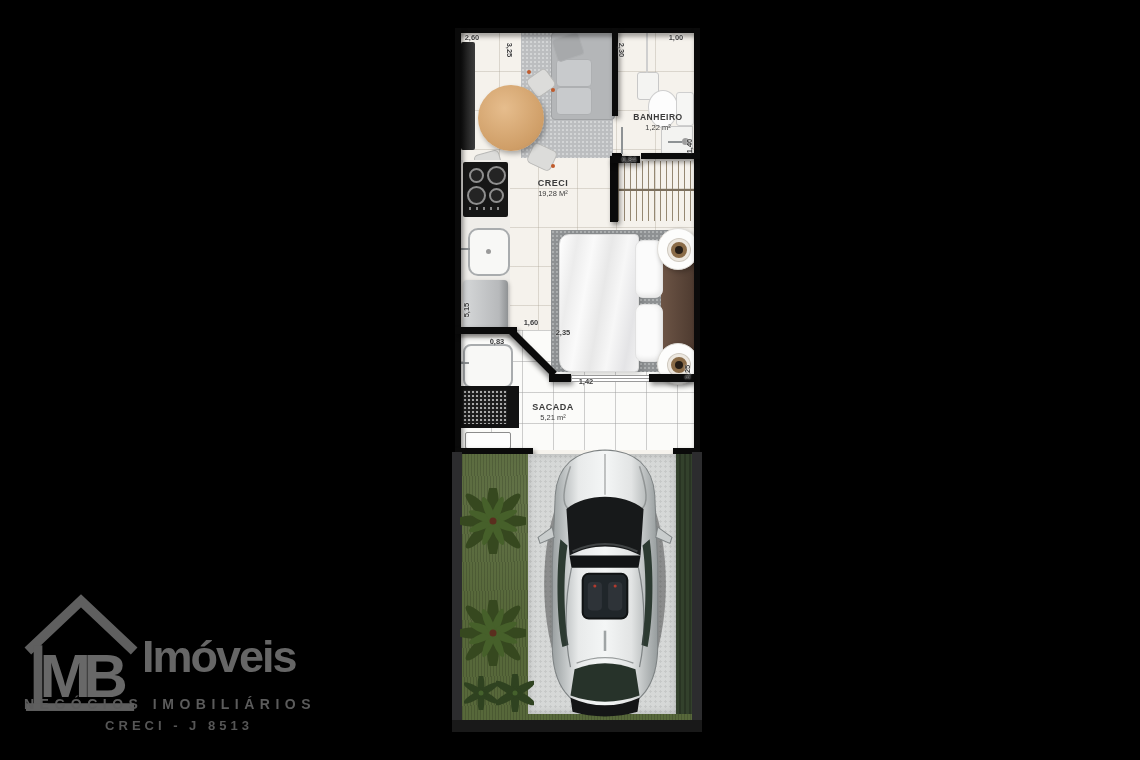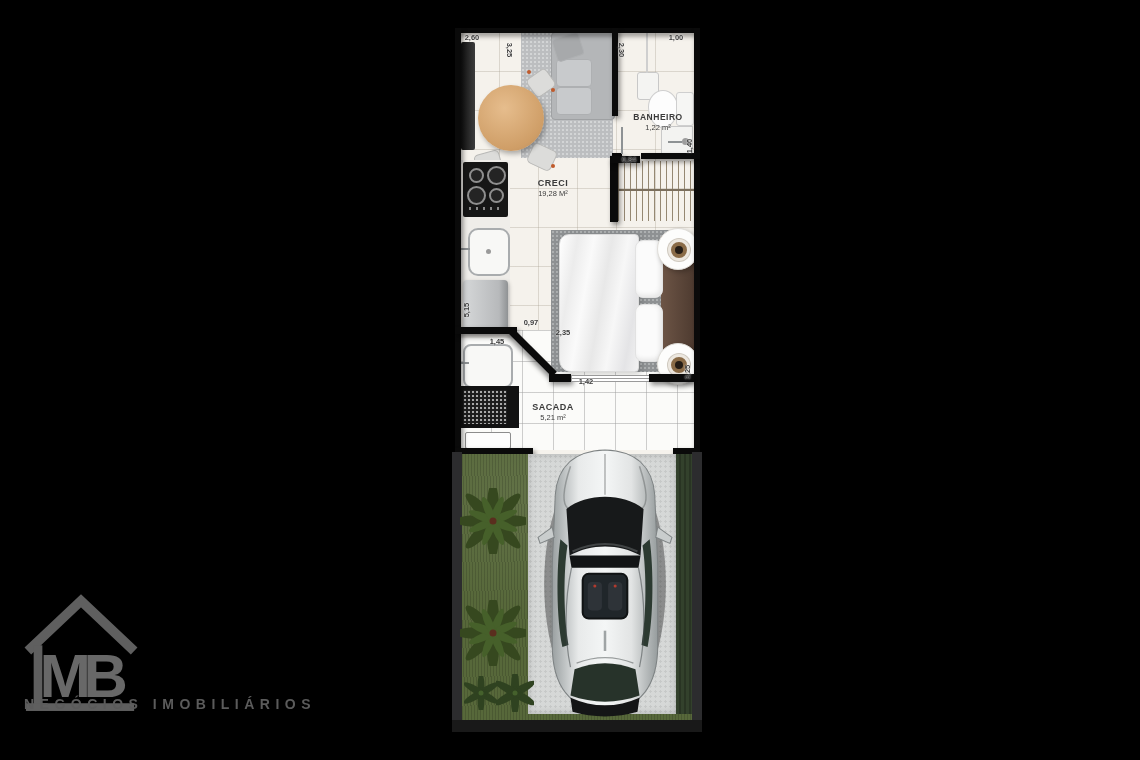--- a/index.html
+++ b/index.html
@@ -172,23 +172,23 @@
       <div class="room-area">5,21 m²</div>
     </div>
 
     <span class="dim" style="left:17px;top:9px;">2,60</span>
     <span class="dim rd" style="left:54px;top:22px;">3,25</span>
     <span class="dim rd" style="left:166px;top:22px;">2,30</span>
     <span class="dim" style="left:221px;top:9px;">1,00</span>
     <span class="dim" style="left:174px;top:131px;">0,84</span>
     <span class="dim ru" style="left:234px;top:118px;">1,40</span>
     <span class="dim ru" style="left:11px;top:282px;">5,15</span>
-    <span class="dim" style="left:76px;top:294px;">0,97</span>
+    <span class="dim" style="left:76px;top:294px;">1,60</span>
     <span class="dim" style="left:108px;top:304px;">2,35</span>
-    <span class="dim" style="left:42px;top:313px;">1,45</span>
+    <span class="dim" style="left:42px;top:313px;">0,83</span>
     <span class="dim" style="left:131px;top:353px;">1,42</span>
     <span class="dim ru" style="left:232px;top:344px;">3,25</span>
   </div>
 
   <div id="garage" class="abs">
     <div class="abs grass" style="left:10px;top:6px;width:230px;height:266px;"></div>
     <div class="abs hedge" style="left:222px;top:6px;width:18px;height:260px;"></div>
     <div class="abs driveway" style="left:76px;top:6px;width:148px;height:260px;"></div>
     <div class="abs gwall" style="left:0;top:4px;width:10px;height:280px;"></div>
     <div class="abs gwall" style="left:240px;top:4px;width:10px;height:280px;"></div>
@@ -296,16 +296,18 @@
     </svg>
   </div>
 
   <div id="logo" class="abs">
     <svg class="abs" style="left:0;top:4px;" width="114" height="130" viewBox="0 0 118 132">
       <path d="M4,64 L59,12 L114,64" fill="none" stroke="#5f5f5f" stroke-width="10"></path>
       <rect x="10" y="58" width="9" height="62" fill="#5f5f5f"></rect>
       <rect x="2" y="118" width="112" height="8" fill="#5f5f5f"></rect>
       <text x="16" y="112" font-family="Liberation Sans, sans-serif" font-size="64" font-weight="bold" letter-spacing="-8" fill="#686868">MB</text>
     </svg>
+    <div class="brand" style="left:118px;top:50px;">Imóveis</div>
     <div class="tagline" style="left:0;top:112px;">NEGÓCIOS IMOBILIÁRIOS</div>
+    <div class="creci" style="left:0;top:134px;">CRECI - J 8513</div>
   </div>
 
 </div>
 
 </body></html>

